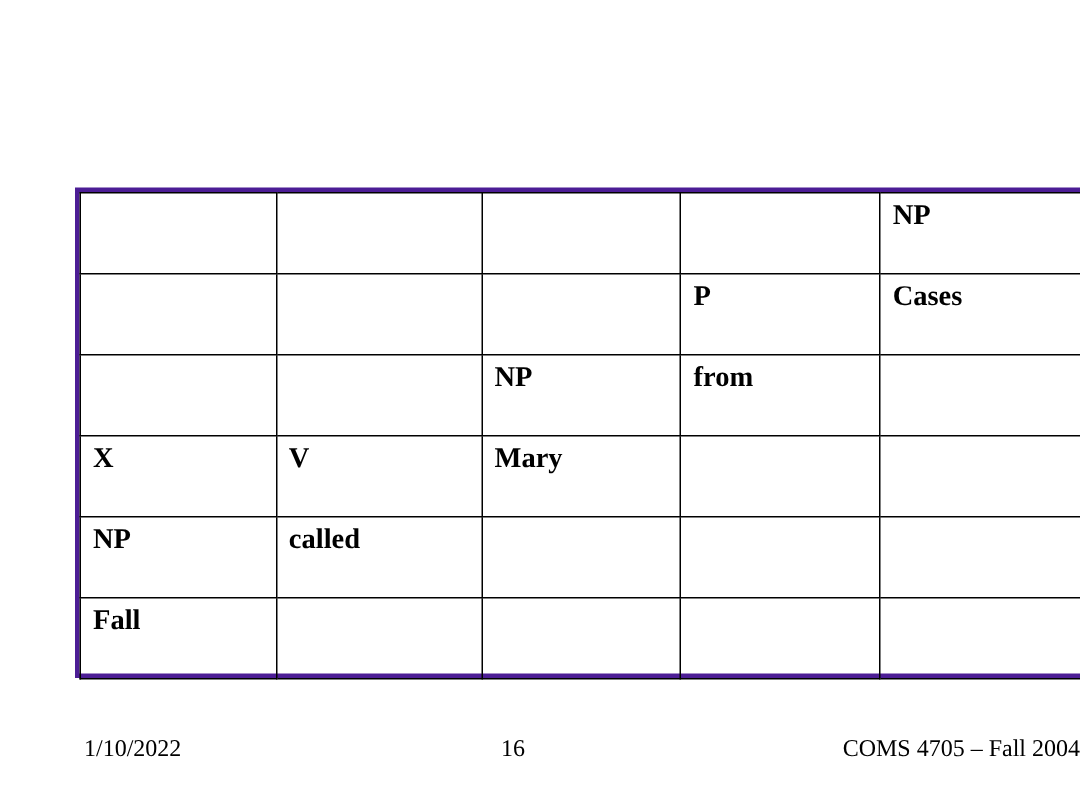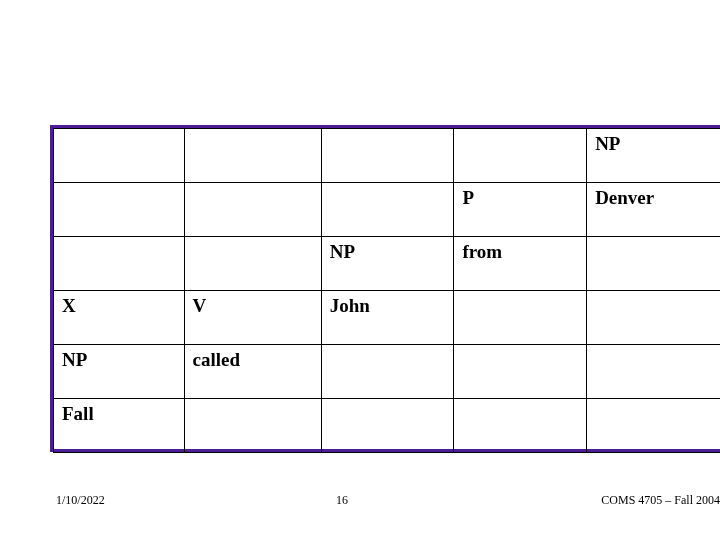--- a/index.html
+++ b/index.html
@@ -91,21 +91,21 @@
     position: absolute;
     left: 0;
     top: 492px;
     width: 720px;
     height: 22px;
   }
   #footer .foot-text {
     position: absolute;
     top: 0;
     font-family: "Liberation Serif", "DejaVu Serif", serif;
-    font-size: 12px;
+    font-size: 16px;
     line-height: 16px;
     color: #000000;
     white-space: nowrap;
   }
   #footer-date   { left: 56px; }
   #footer-course { left: 0; width: 720px; text-align: right; }
   #footer-page   { left: 0; width: 684px; text-align: center; }
 </style>
 </head>
 <body>
@@ -121,33 +121,33 @@
           <td class="c2 tone-black"><span></span></td>
           <td class="c3 tone-black"><span></span></td>
           <td class="c4 tone-black"><span></span></td>
           <td class="c5 tone-black"><span>NP</span></td>
         </tr>
         <tr>
           <td class="c1 tone-black"><span></span></td>
           <td class="c2 tone-black"><span></span></td>
           <td class="c3 tone-black"><span></span></td>
           <td class="c4 tone-black"><span>P</span></td>
-          <td class="c5 tone-green"><span>Denver</span></td>
+          <td class="c5 tone-green"><span>Cases</span></td>
         </tr>
         <tr>
           <td class="c1 tone-black"><span></span></td>
           <td class="c2 tone-black"><span></span></td>
           <td class="c3 tone-black"><span>NP</span></td>
           <td class="c4 tone-green"><span>from</span></td>
           <td class="c5 tone-black"><span></span></td>
         </tr>
         <tr>
           <td class="c1 tone-maroon"><span>X</span></td>
           <td class="c2 tone-black"><span>V</span></td>
-          <td class="c3 tone-green"><span>John</span></td>
+          <td class="c3 tone-green"><span>Mary</span></td>
           <td class="c4 tone-black"><span></span></td>
           <td class="c5 tone-black"><span></span></td>
         </tr>
         <tr>
           <td class="c1 tone-black"><span>NP</span></td>
           <td class="c2 tone-green"><span>called</span></td>
           <td class="c3 tone-black"><span></span></td>
           <td class="c4 tone-black"><span></span></td>
           <td class="c5 tone-black"><span></span></td>
         </tr>

